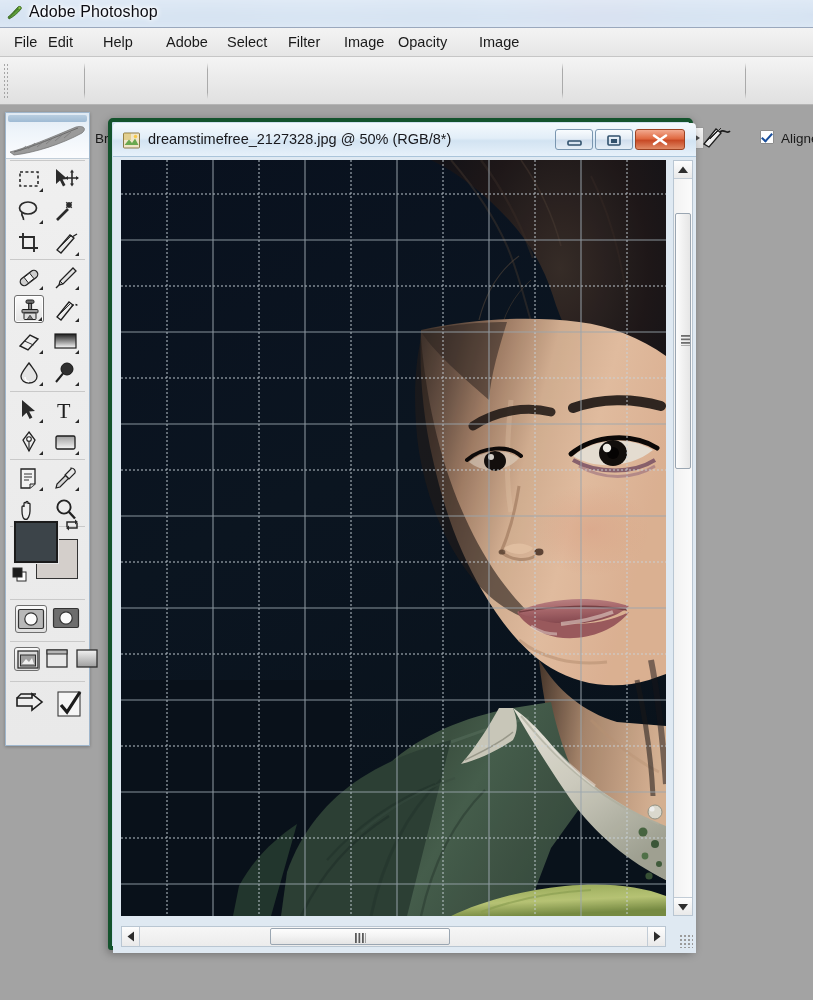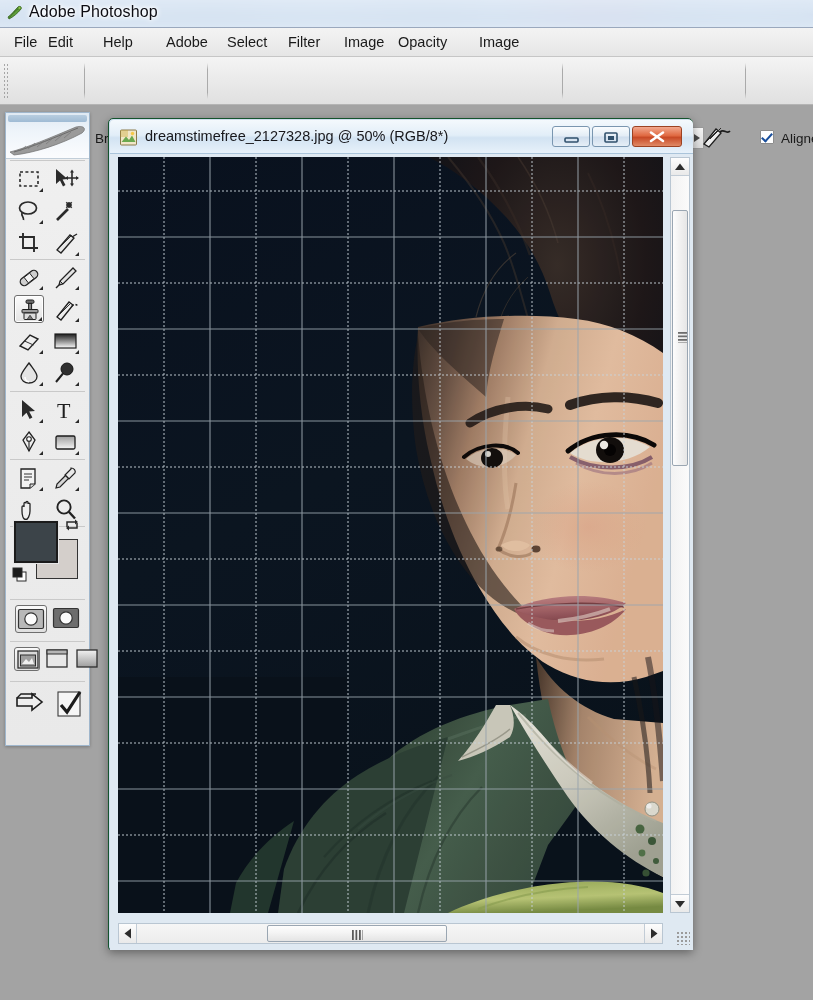--- a/index.html
+++ b/index.html
@@ -195,21 +195,21 @@
     border: 1px solid #6e6e6e; border-radius: 3px;
   }
   .scrbtn { position: absolute; width: 26px; height: 24px; cursor: pointer; }
   .scrbtn.sel { background: linear-gradient(to bottom,#fafafa,#dedede);
                 border: 1px solid #6e6e6e; border-radius: 3px; }
 
   
   .docwin {
     position: absolute; left: 108px; top: 118px; width: 585px; height: 832px;
     background: #cfe0ef;
-    border: 1px solid #14532d;
+    border: 4px solid #14532d;
     border-radius: 5px 5px 3px 3px;
     box-shadow: 0 3px 10px rgba(0,0,0,.38);
   }
   .doc-title {
     position: absolute; left: 1px; top: 1px; width: 583px; height: 34px;
     background: linear-gradient(to bottom,#f4f9fd 0%,#e2eef8 46%,#d2e3f2 54%,#e7f1fa 100%);
     border-radius: 4px 4px 0 0;
     border-bottom: 1px solid #aac4da;
   }
   .doc-icon { position: absolute; left: 9px; top: 8px; width: 19px; height: 19px; }

